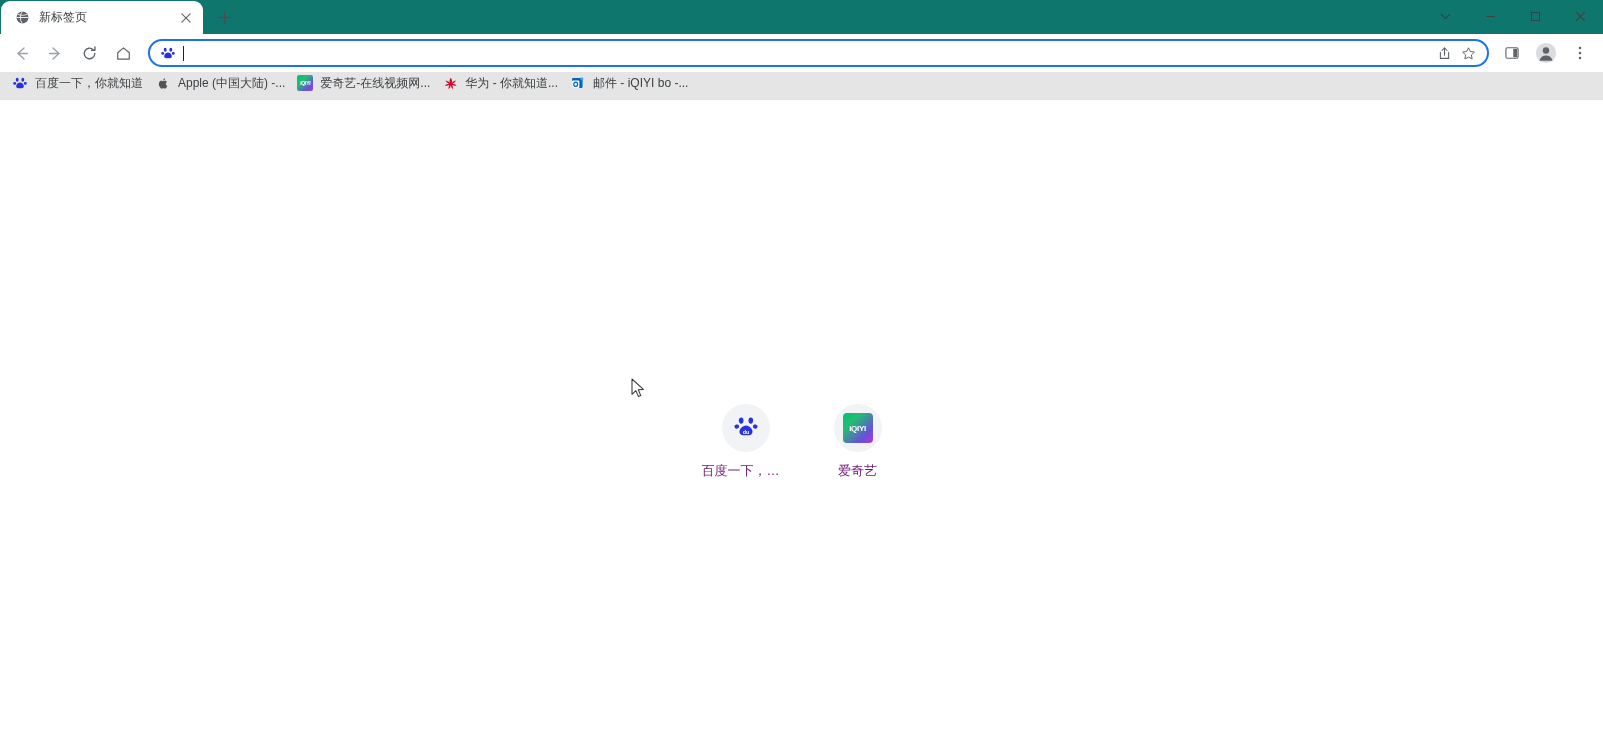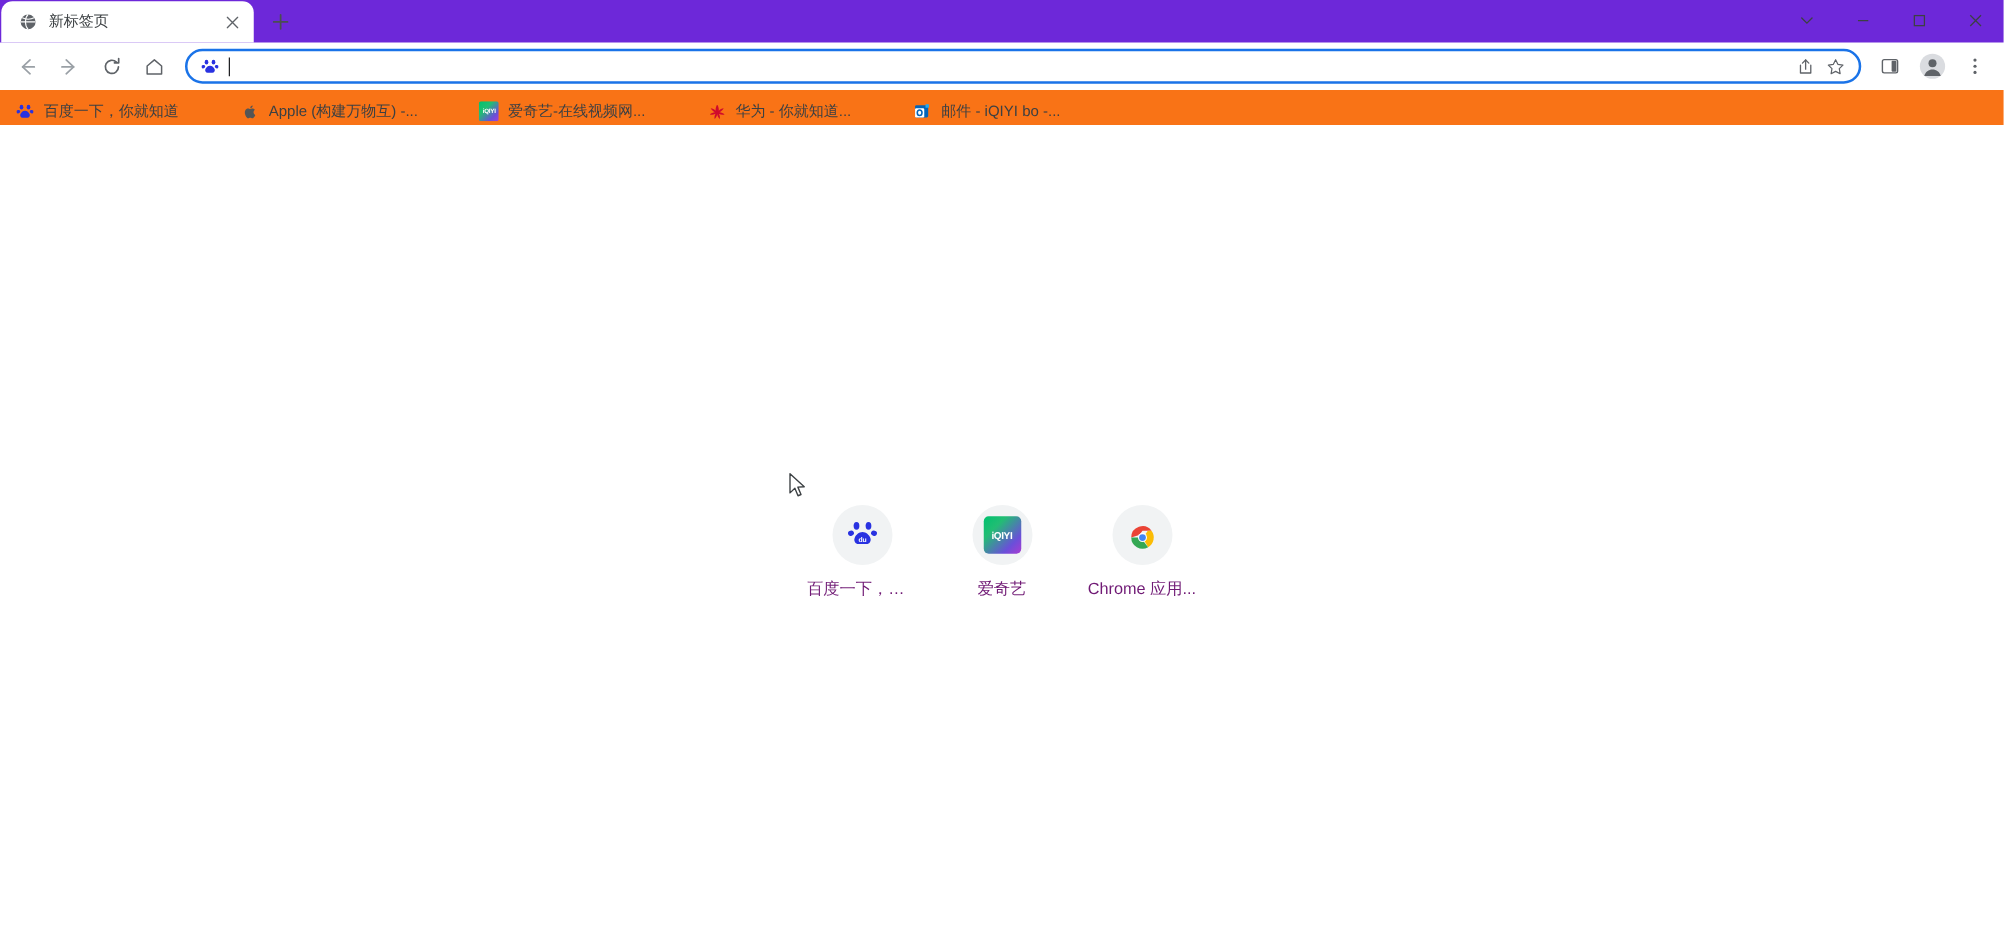--- a/index.html
+++ b/index.html
@@ -10,21 +10,21 @@
     overflow: hidden;
     font-family: "Liberation Sans", "DejaVu Sans", sans-serif;
     background: #ffffff;
   }
 
   
   .browser { width: 1603px; height: 742px; position: relative; background:#fff; }
 
   .tabstrip {
     height: 34px;
-    background: #6d28d9;
+    background: #0f766e;
     display: flex;
     align-items: flex-end;
     position: relative;
   }
   .tab {
     width: 202px;
     height: 33px;
     background: #ffffff;
     border-radius: 9px 9px 0 0;
     display: flex;
@@ -131,25 +131,24 @@
     width: 22px; height: 22px;
     display:flex; align-items:center; justify-content:center;
     color:#5f6368;
     margin-left: 2px;
     flex: 0 0 22px;
   }
 
   
   .bookmarks {
     height: 28px;
-    background: #f97316;
-    display: flex;
-    align-items: flex-end;
+    background: #e5e5e5;
+    display: flex;
+    align-items: flex-start;
     padding: 0 4px 0 6px;
-    gap: 37px;
   }
   .bm {
     display: flex;
     align-items: center;
     height: 22px;
     padding: 0 6px;
     border-radius: 4px;
     max-width: 180px;
   }
   .bm-icon {
@@ -382,21 +381,21 @@
       <span class="bm-label">百度一下，你就知道</span>
     </div>
 
     <div class="bm">
       <span class="bm-icon">
         <svg width="13" height="13" viewBox="0 0 20 20">
           <path d="M13.6 10.5c0-2 1.6-2.9 1.7-3-0.9-1.4-2.4-1.5-2.9-1.6-1.2-.1-2.4.7-3 .7s-1.6-.7-2.6-.7c-1.3 0-2.6.8-3.3 2-1.4 2.4-.4 6 1 8 .7.9 1.5 2 2.5 2 1 0 1.4-.6 2.6-.6s1.5.6 2.6.6c1.1 0 1.8-1 2.4-1.9.8-1.1 1.1-2.1 1.1-2.2-.1 0-2.1-.8-2.1-3.3z" fill="#555"></path>
           <path d="M11.8 4.4c.5-.6.9-1.5.8-2.4-.8 0-1.8.5-2.3 1.2-.5.6-.9 1.5-.8 2.4.9.1 1.8-.5 2.3-1.2z" fill="#555"></path>
         </svg>
       </span>
-      <span class="bm-label">Apple (构建万物互) -...</span>
+      <span class="bm-label">Apple (中国大陆) -...</span>
     </div>
 
     <div class="bm">
       <span class="bm-icon">
         <span class="iqiyi-box">iQIYI</span>
       </span>
       <span class="bm-label">爱奇艺-在线视频网...</span>
     </div>
 
     <div class="bm">
@@ -440,35 +439,20 @@
         <div class="sc-label">百度一下，你...</div>
       </div>
 
       <div class="shortcut">
         <div class="sc-tile">
           <span class="iqiyi-big">iQIYI</span>
         </div>
         <div class="sc-label">爱奇艺</div>
       </div>
 
-      <div class="shortcut">
-        <div class="sc-tile">
-          <svg width="28" height="28" viewBox="0 0 28 28">
-            <rect x="3" y="4" width="22" height="18" rx="2" fill="#f1f3f4"></rect>
-            <g transform="translate(14,15)">
-              <path d="M-9 0a9 9 0 0 1 16.2-5.4L0 -5.4 -2.6 -2.1z" fill="#ea4335" transform="translate(0,1)"></path>
-              <path d="M7.2 -5.4A9 9 0 0 1 4.5 7.8L0.3 0.6 4.2 -5.4z" fill="#fbbc05" transform="translate(0,1)"></path>
-              <path d="M4.5 7.8A9 9 0 0 1 -9 0h7.5z" fill="#34a853" transform="translate(0,1)"></path>
-              <circle cx="0" cy="1" r="3.6" fill="#fff"></circle>
-              <circle cx="0" cy="1" r="2.7" fill="#4285f4"></circle>
-            </g>
-          </svg>
-        </div>
-        <div class="sc-label">Chrome 应用...</div>
-      </div>
     </div>
 
     <div class="cursor">
       <svg width="16" height="22" viewBox="0 0 16 22">
         <path d="M1 1L1 16.3 4.9 12.6 7.4 18.6 9.8 17.6 7.3 11.7 12.4 11.4z" fill="#ffffff" stroke="#3c4043" stroke-width="1.1" stroke-linejoin="round"></path>
       </svg>
     </div>
   </div>
 
 </div>

